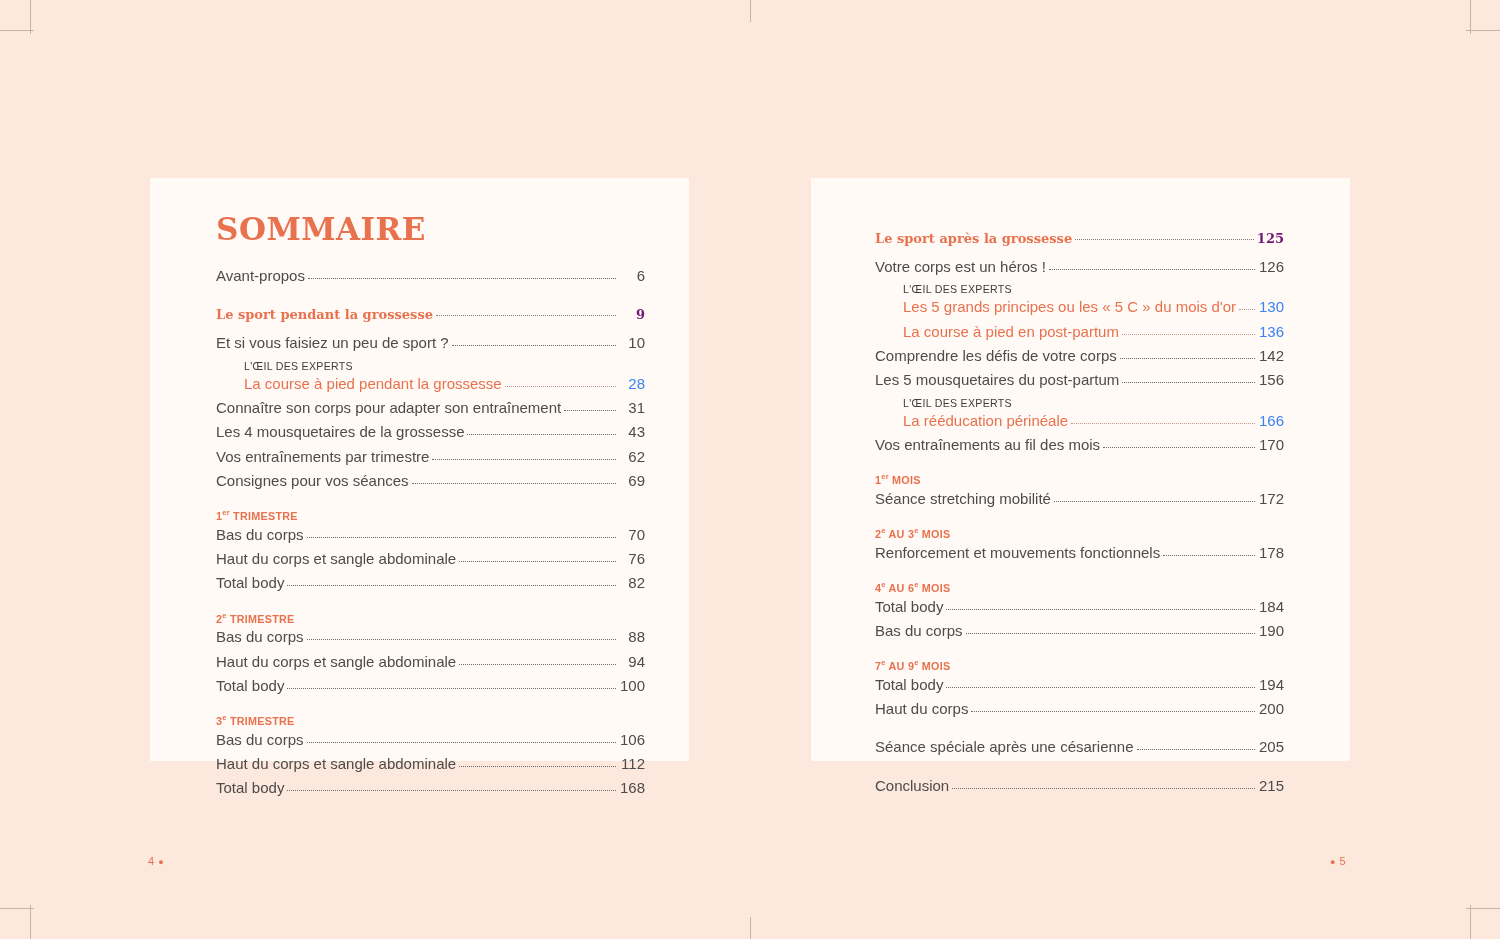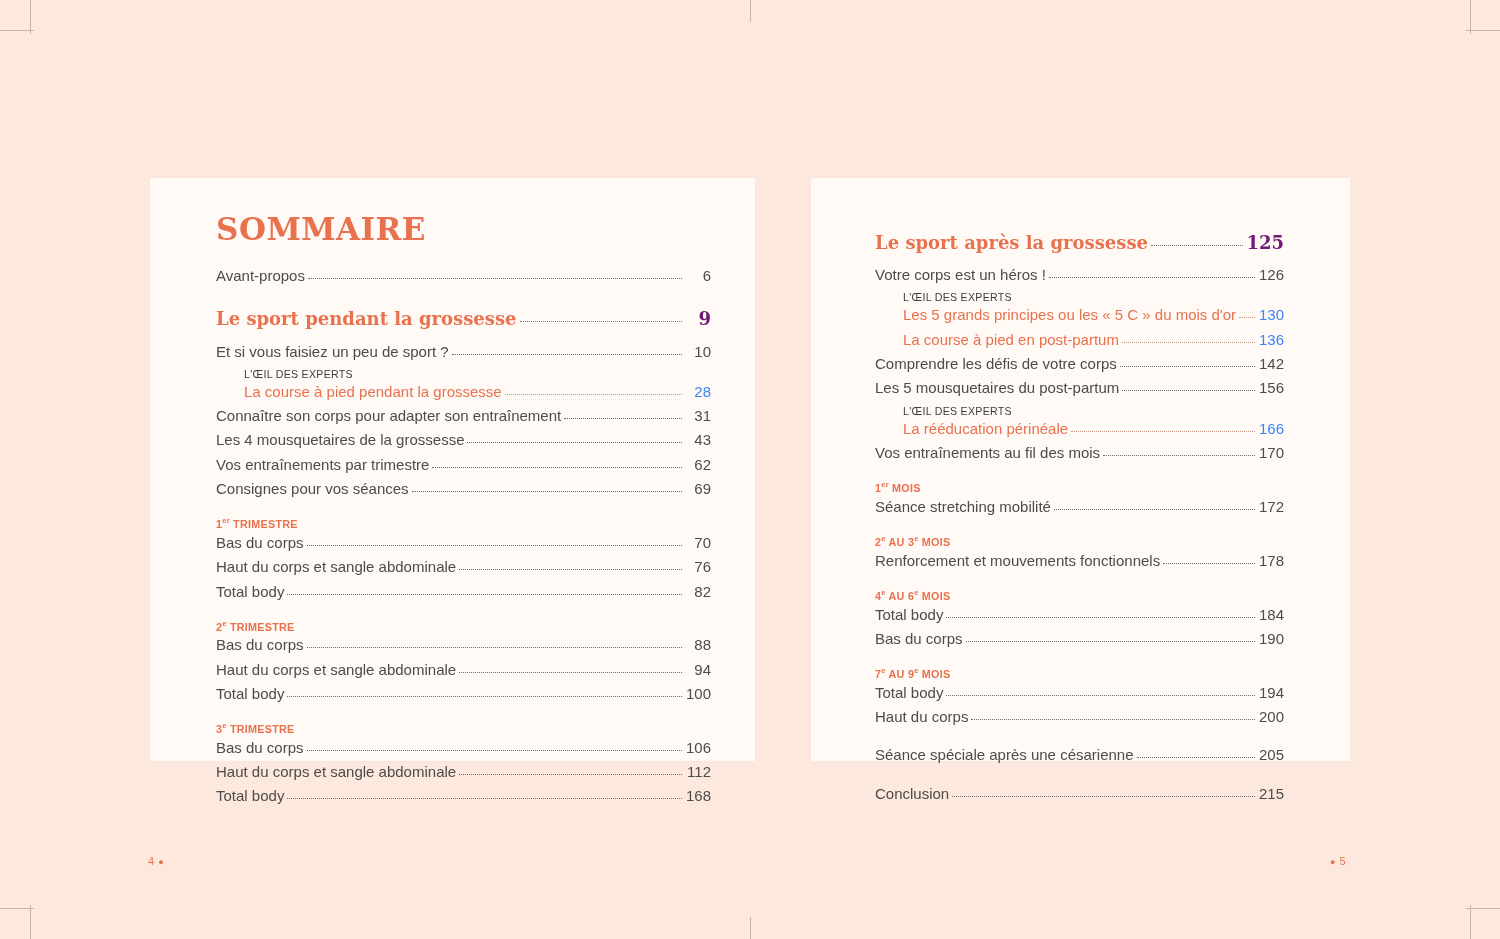--- a/index.html
+++ b/index.html
@@ -24,21 +24,21 @@
   .crop.h { height: 1px; }
 
   .page {
     position: absolute;
     background: #fffaf6;
     box-sizing: border-box;
   }
   #page-left {
     left: 150px;
     top: 178px;
-    width: 605px;
+    width: 539px;
     height: 583px;
     padding: 34px 44px 0 66px;
   }
   #page-right {
     left: 811px;
     top: 178px;
     width: 539px;
     height: 583px;
     padding: 34px 66px 0 64px;
   }
@@ -75,21 +75,21 @@
   .row .pg {
     flex: 0 0 auto;
     text-align: right;
     min-width: 26px;
   }
 
   
   .row.section {
     font-family: "DejaVu Serif", serif;
     font-weight: bold;
-    font-size: 18px;
+    font-size: 13px;
     color: #e8714e;
     margin-top: 16px;
     margin-bottom: 6px;
   }
   .row.section .dots { border-bottom-color: #7d7977; top: -3px; }
   .row.section .pg { color: #701a75; }
 
   
   .subhead {
     color: #e8714e;

